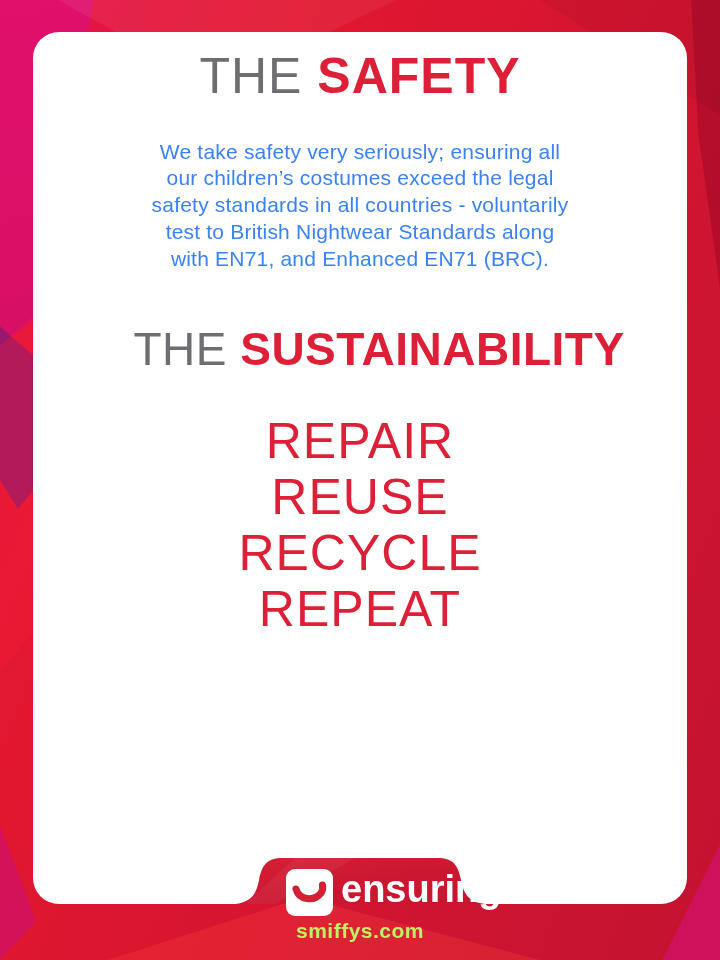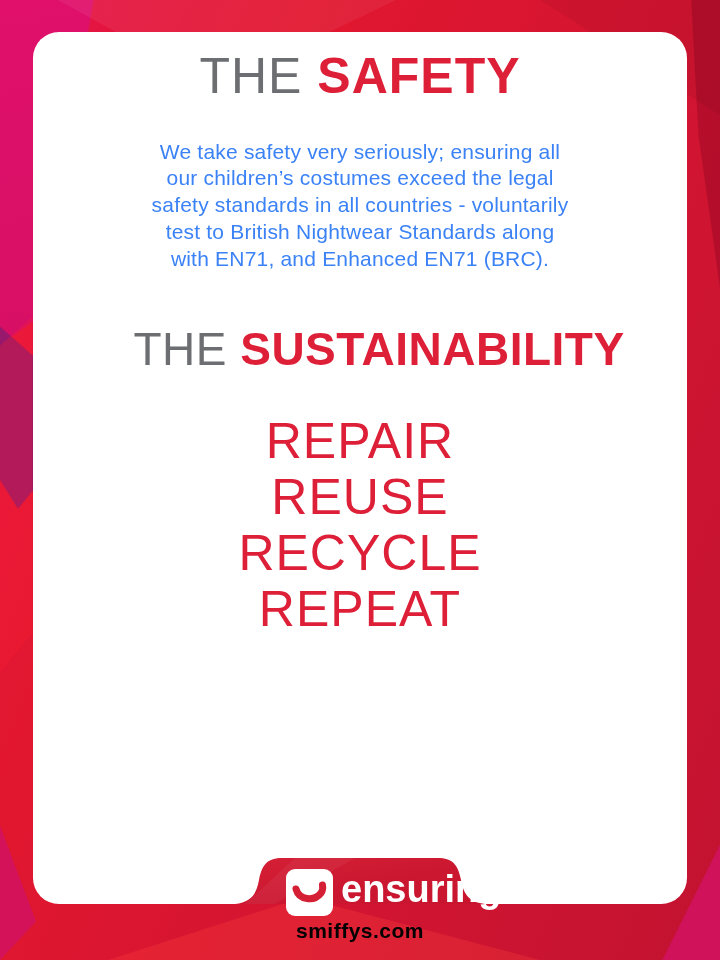--- a/index.html
+++ b/index.html
@@ -49,21 +49,21 @@
     position:absolute;left:286px;top:869px;width:47px;height:47px;
     background:#ffffff;border-radius:9px;z-index:3;
   }
   .wordmark{
     position:absolute;left:341px;top:868px;z-index:3;
     color:#ffffff;font-size:38px;font-weight:700;letter-spacing:0;
   }
   .tm{font-size:11px;font-weight:700;vertical-align:18px;margin-left:2px;}
   .website{
     position:absolute;left:0;top:919px;width:100%;text-align:center;z-index:3;
-    color:#000000;font-size:21px;font-weight:700;letter-spacing:.5px;
+    color:#bef264;font-size:21px;font-weight:700;letter-spacing:.5px;
   }
 </style>
 </head>
 <body>
 
 <div class="bg">
   <div class="facet f1"></div>
   <div class="facet f2"></div>
   <div class="facet f3"></div>
   <div class="facet f4"></div>

